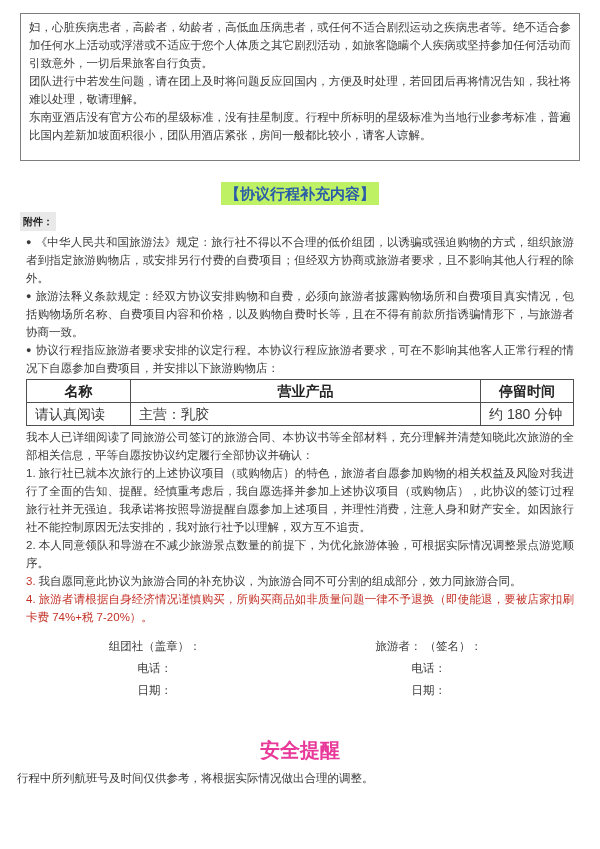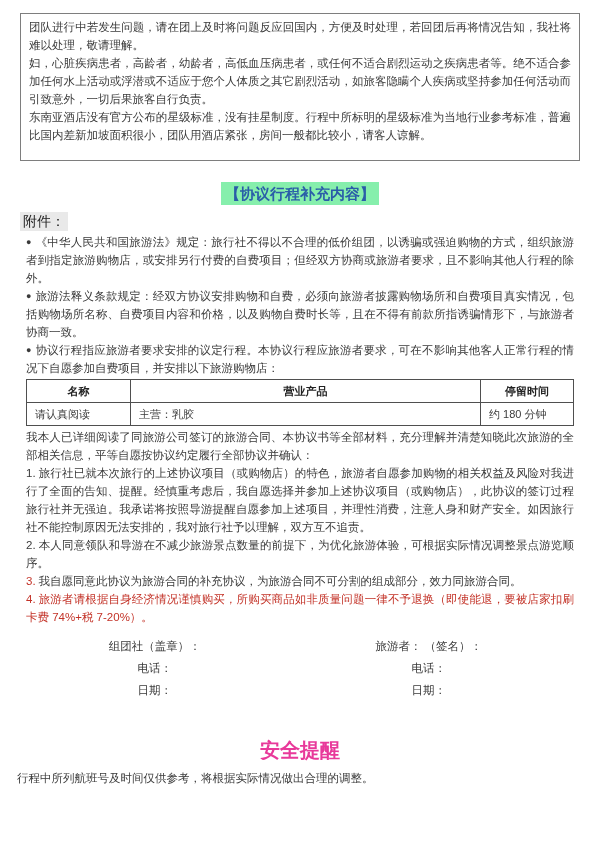--- a/index.html
+++ b/index.html
@@ -19,49 +19,49 @@
     border: 1px solid #7e7e7e;
     margin: 0 20px;
     padding: 4px 8px 16px 8px;
   }
   .notice-box p { text-align: justify; }
 
   
   .section-title-wrap { text-align: center; margin-top: 21px; }
   .section-title {
     display: inline-block;
-    background: #86efac;
+    background: #bef264;
     color: #2a5da8;
     font-weight: bold;
     font-size: 15px;
     line-height: 21px;
     padding: 1px 4px;
   }
 
   
   .attach-wrap { margin: 7px 0 2px 0; padding-left: 20px; }
   .attach-label {
     display: inline-block;
     background: #e9e9e9;
-    font-weight: normal;
-    font-size: 14px;
+    font-weight: bold;
+    font-size: 10px;
     line-height: 19px;
     padding: 0 3px;
     color: #1d1d1d;
   }
 
   .bullet-list p { text-align: justify; }
   .bullet-list .bullet-glyph { margin-right: 4px; font-size: 9px; vertical-align: 1px; }
 
   
   table.stores {
     width: 100%;
     border-collapse: collapse;
     margin: 2px 0 2px 0;
-    font-size: 11px;
+    font-size: 14px;
   }
   table.stores th, table.stores td {
     border: 1px solid #4f4f4f;
     padding: 2px 8px;
     height: 22px;
   }
   table.stores th { text-align: center; font-weight: bold; color: #222; }
   table.stores td { text-align: left; }
   table.stores .col-name { width: 19%; }
   table.stores .col-product { width: 64%; }
@@ -103,23 +103,23 @@
   .safety-body { padding: 0 17px; margin-top: 10px; }
   .safety-body p { text-align: justify; }
 </style>
 </head>
 <body>
 
 <div class="page">
 
   <div class="notice-box">
 
+      <p>妇，心脏疾病患者，高龄者，幼龄者，高低血压病患者，或任何不适合剧烈运动之疾病患者等。绝不适合参加任何水上活动或浮潜或不适应于您个人体质之其它剧烈活动，如旅客隐瞒个人疾病或坚持参加任何活动而引致意外，一切后果旅客自行负责。</p>
+
       <p>团队进行中若发生问题，请在团上及时将问题反应回国内，方便及时处理，若回团后再将情况告知，我社将难以处理，敬请理解。</p>
-
-      <p>妇，心脏疾病患者，高龄者，幼龄者，高低血压病患者，或任何不适合剧烈运动之疾病患者等。绝不适合参加任何水上活动或浮潜或不适应于您个人体质之其它剧烈活动，如旅客隐瞒个人疾病或坚持参加任何活动而引致意外，一切后果旅客自行负责。</p>
 
       <p>东南亚酒店没有官方公布的星级标准，没有挂星制度。行程中所标明的星级标准为当地行业参考标准，普遍比国内差新加坡面积很小，团队用酒店紧张，房间一般都比较小，请客人谅解。</p>
     </div>
 
   <div class="section-title-wrap">
     <span class="section-title">【协议行程补充内容】</span>
   </div>
 
   <div class="attach-wrap">
     <span class="attach-label">附件：</span>

